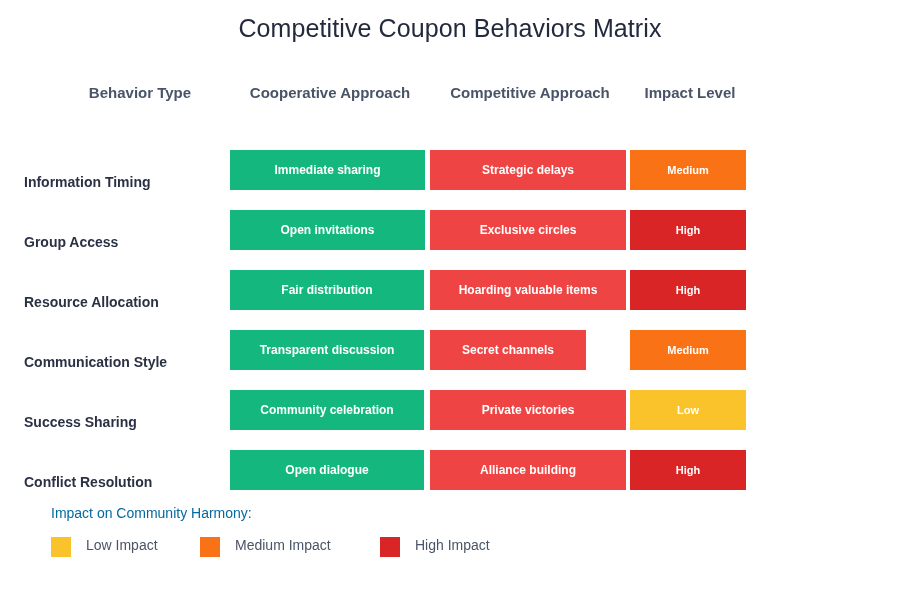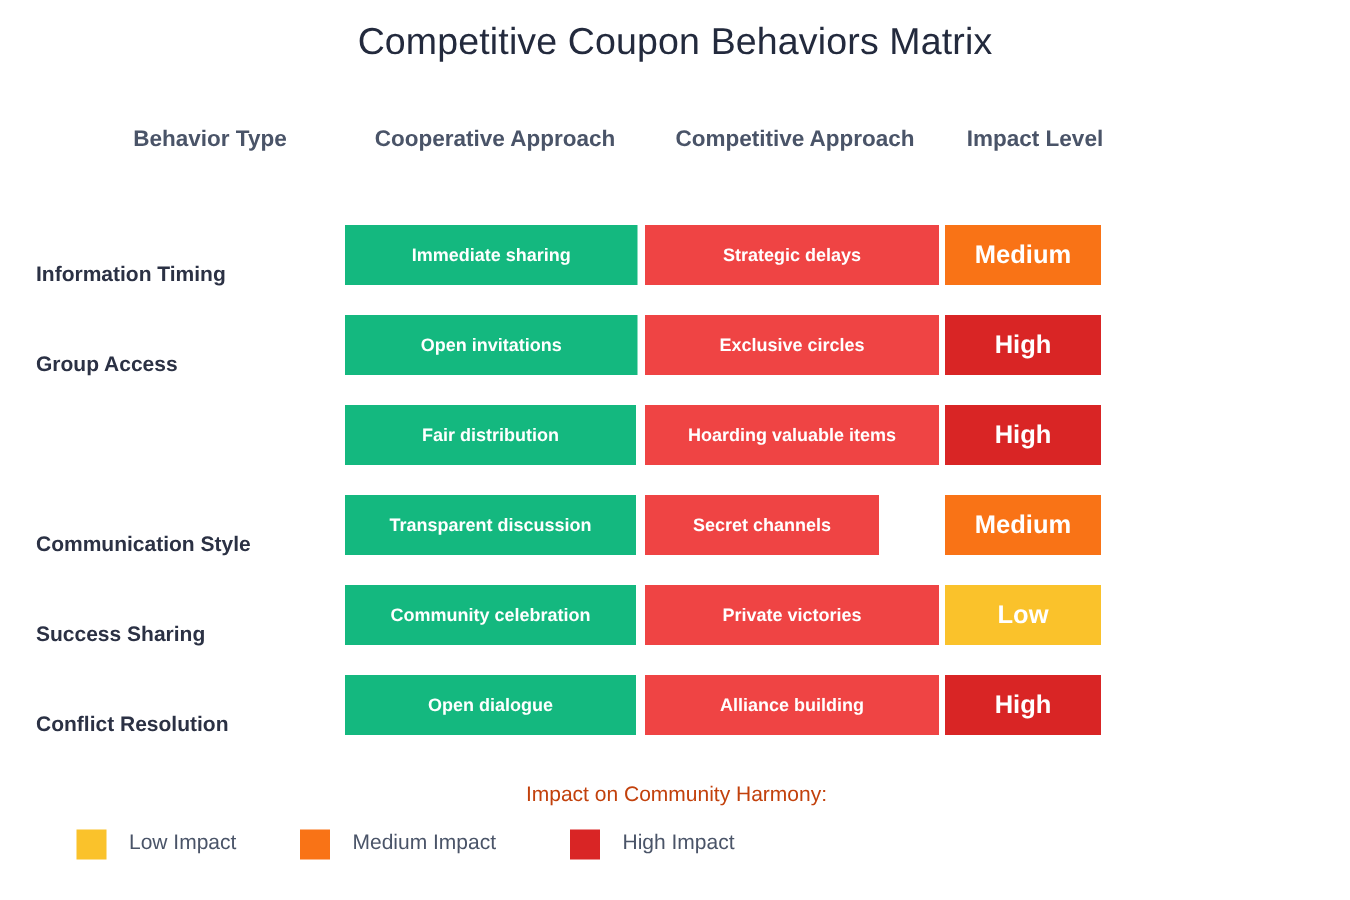--- a/index.html
+++ b/index.html
@@ -86,35 +86,34 @@
     line-height: 40px;
     text-align: center;
     color: #ffffff;
     font-size: 12px;
     white-space: nowrap;
     overflow: hidden;
     font-weight: bold;
   }
   .cell-coop     { left: 230px; }
   .cell-comp     { left: 430px; }
-  .cell-impact   { left: 630px; width: 104px; font-weight: bold; font-size: 17px; }
+  .cell-impact   { left: 630px; width: 116px; font-weight: bold; font-size: 11px; }
 
   
   .legend {
     position: absolute;
     left: 51px;
     top: 505px;
     width: 800px;
   }
   .legend-title {
     font-size: 14px;
-    color: #c2410c;
-    margin: 16px 0 16px 0;
-    white-space: nowrap;
-    text-align: center;
+    color: #0369a1;
+    margin: 0 0 16px 0;
+    white-space: nowrap;
   }
   .legend-items {
     position: relative;
     height: 24px;
   }
   .legend-item {
     position: absolute;
     top: 0;
     height: 24px;
     display: flex;
@@ -156,20 +155,21 @@
         <div class="cell cell-comp" style="width: 196px; background: rgb(239, 68, 68);">Strategic delays</div>
         <div class="cell cell-impact" style="background: rgb(249, 115, 22);">Medium</div>
       </div>
       <div class="matrix-row" style="top: 210px;">
         <div class="row-label">Group Access</div>
         <div class="cell cell-coop" style="width: 195px; background: rgb(20, 184, 127);">Open invitations</div>
         <div class="cell cell-comp" style="width: 196px; background: rgb(239, 68, 68);">Exclusive circles</div>
         <div class="cell cell-impact" style="background: rgb(217, 37, 37);">High</div>
       </div>
       <div class="matrix-row" style="top: 270px;">
+        <div class="row-label">Resource Allocation</div>
         <div class="cell cell-coop" style="width: 194px; background: rgb(20, 184, 127);">Fair distribution</div>
         <div class="cell cell-comp" style="width: 196px; background: rgb(239, 68, 68);">Hoarding valuable items</div>
         <div class="cell cell-impact" style="background: rgb(217, 37, 37);">High</div>
       </div>
       <div class="matrix-row" style="top: 330px;">
         <div class="row-label">Communication Style</div>
         <div class="cell cell-coop" style="width: 194px; background: rgb(20, 184, 127);">Transparent discussion</div>
         <div class="cell cell-comp" style="width: 156px; background: rgb(239, 68, 68);">Secret channels</div>
         <div class="cell cell-impact" style="background: rgb(249, 115, 22);">Medium</div>
       </div>

